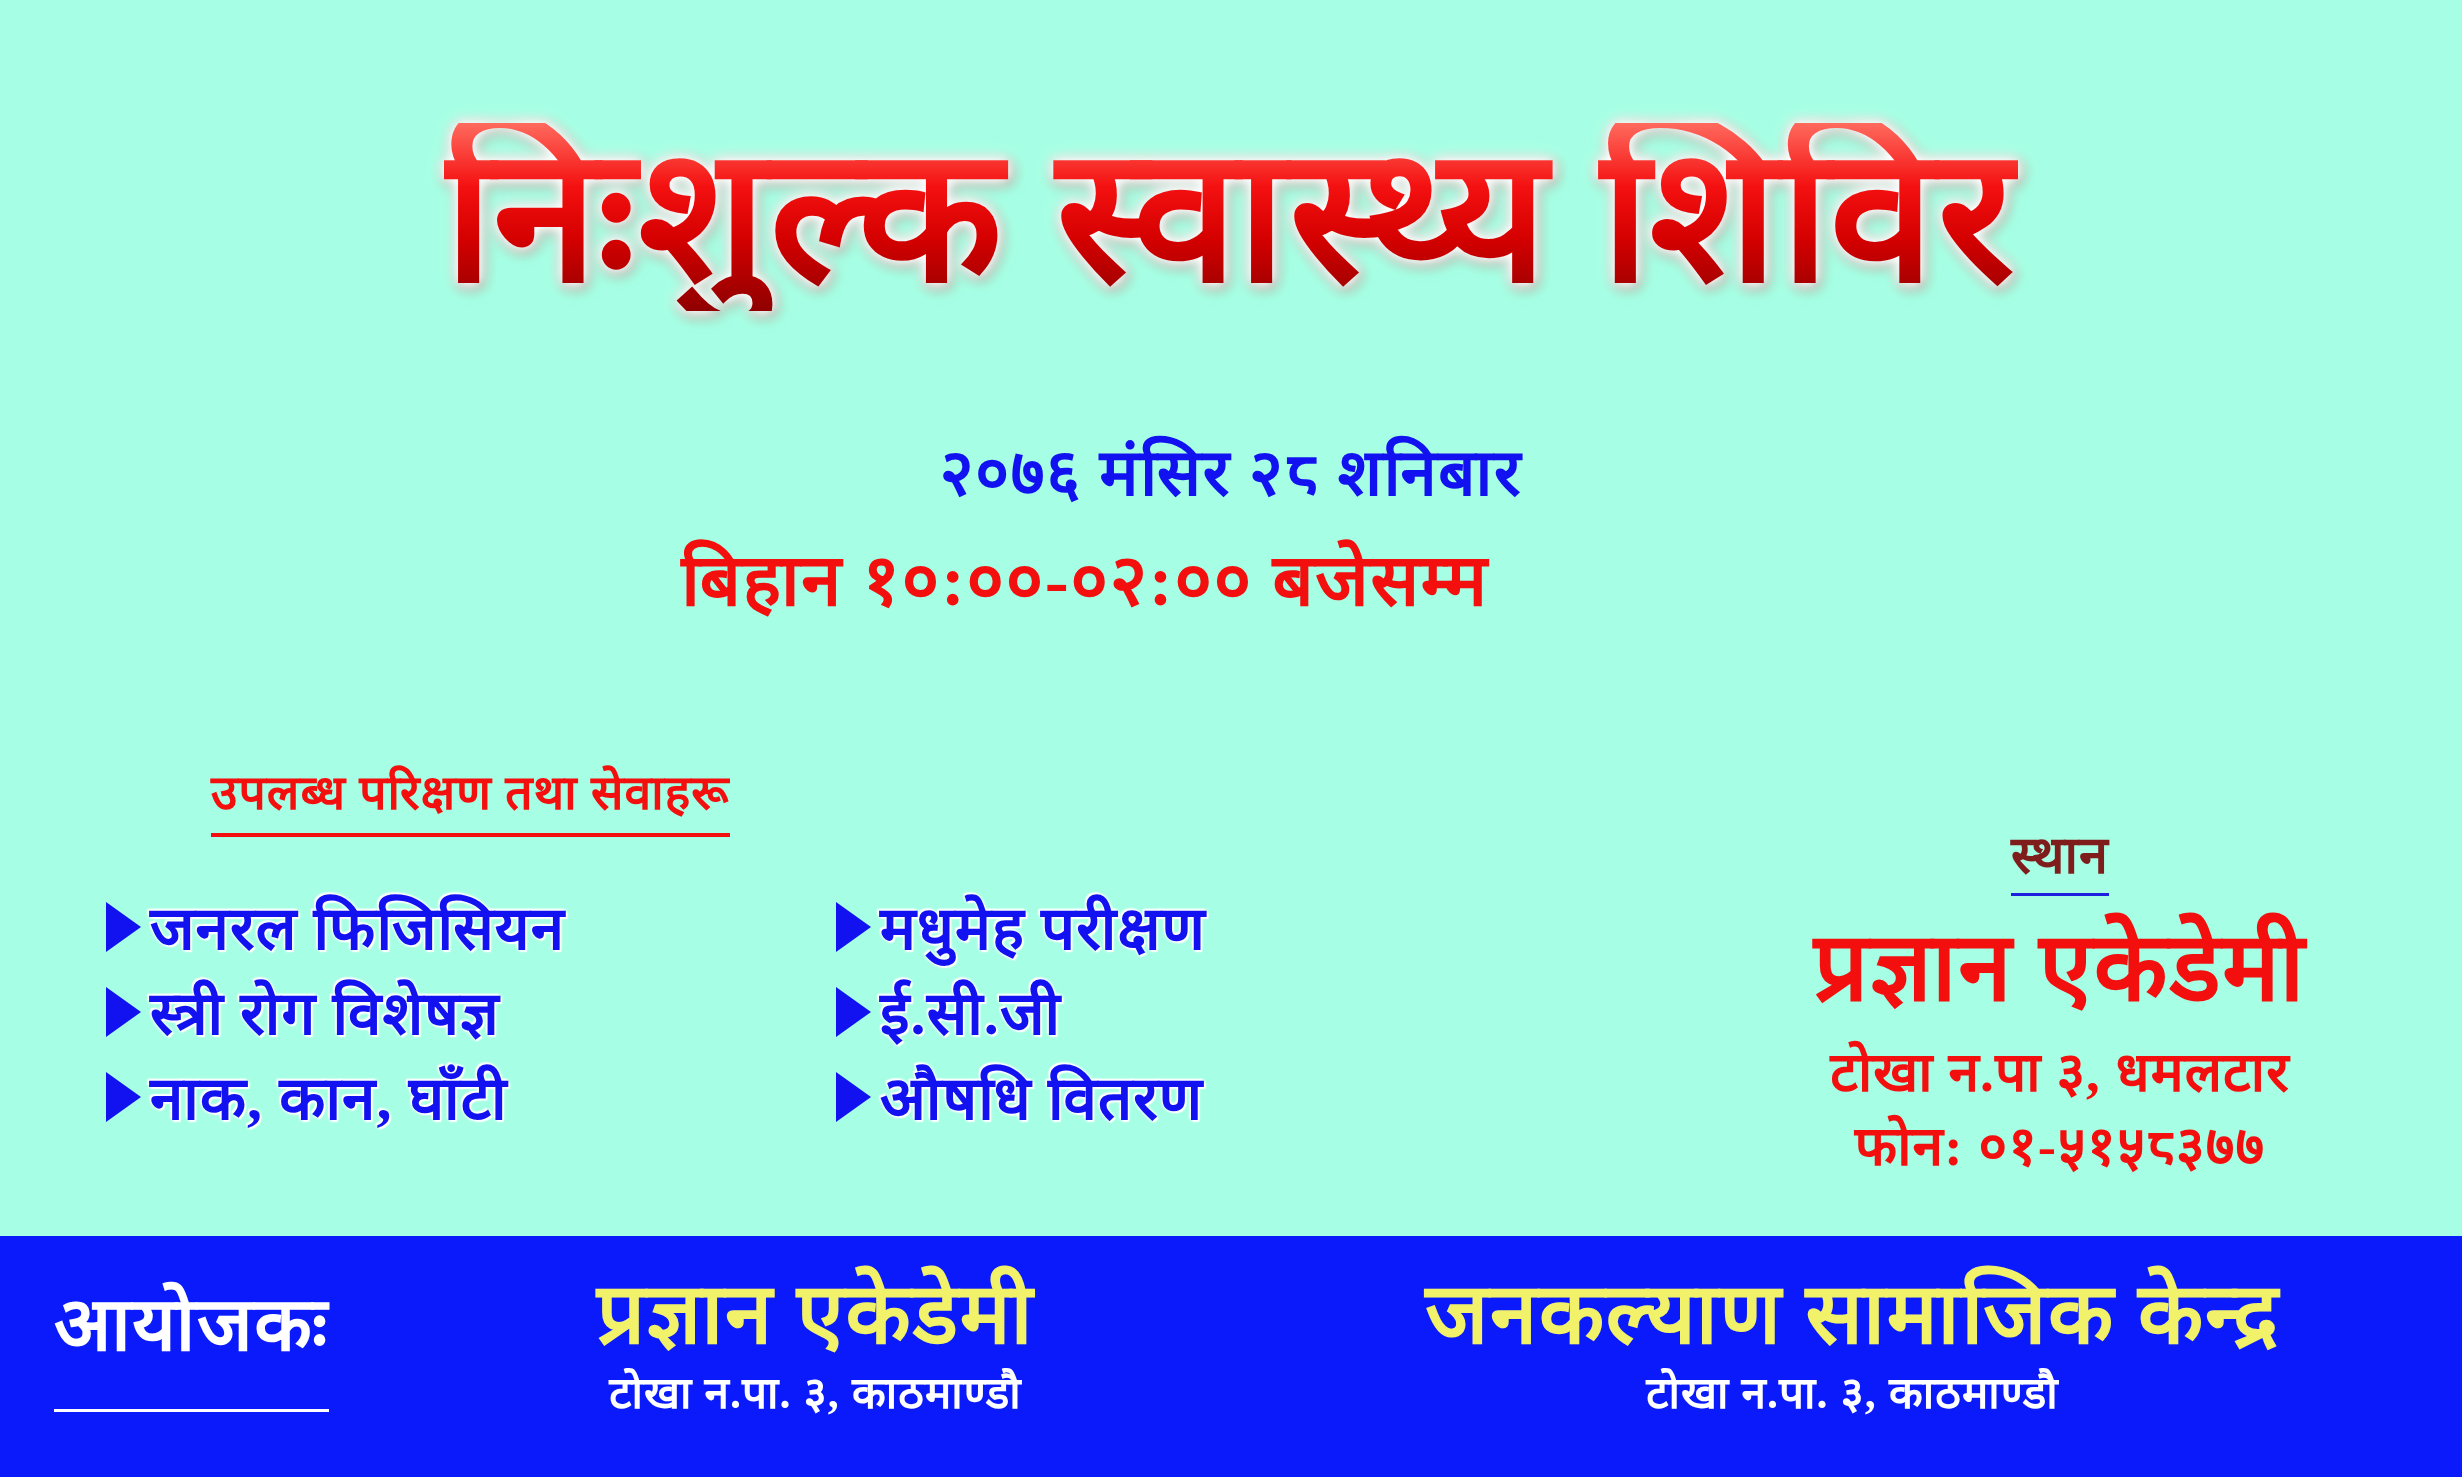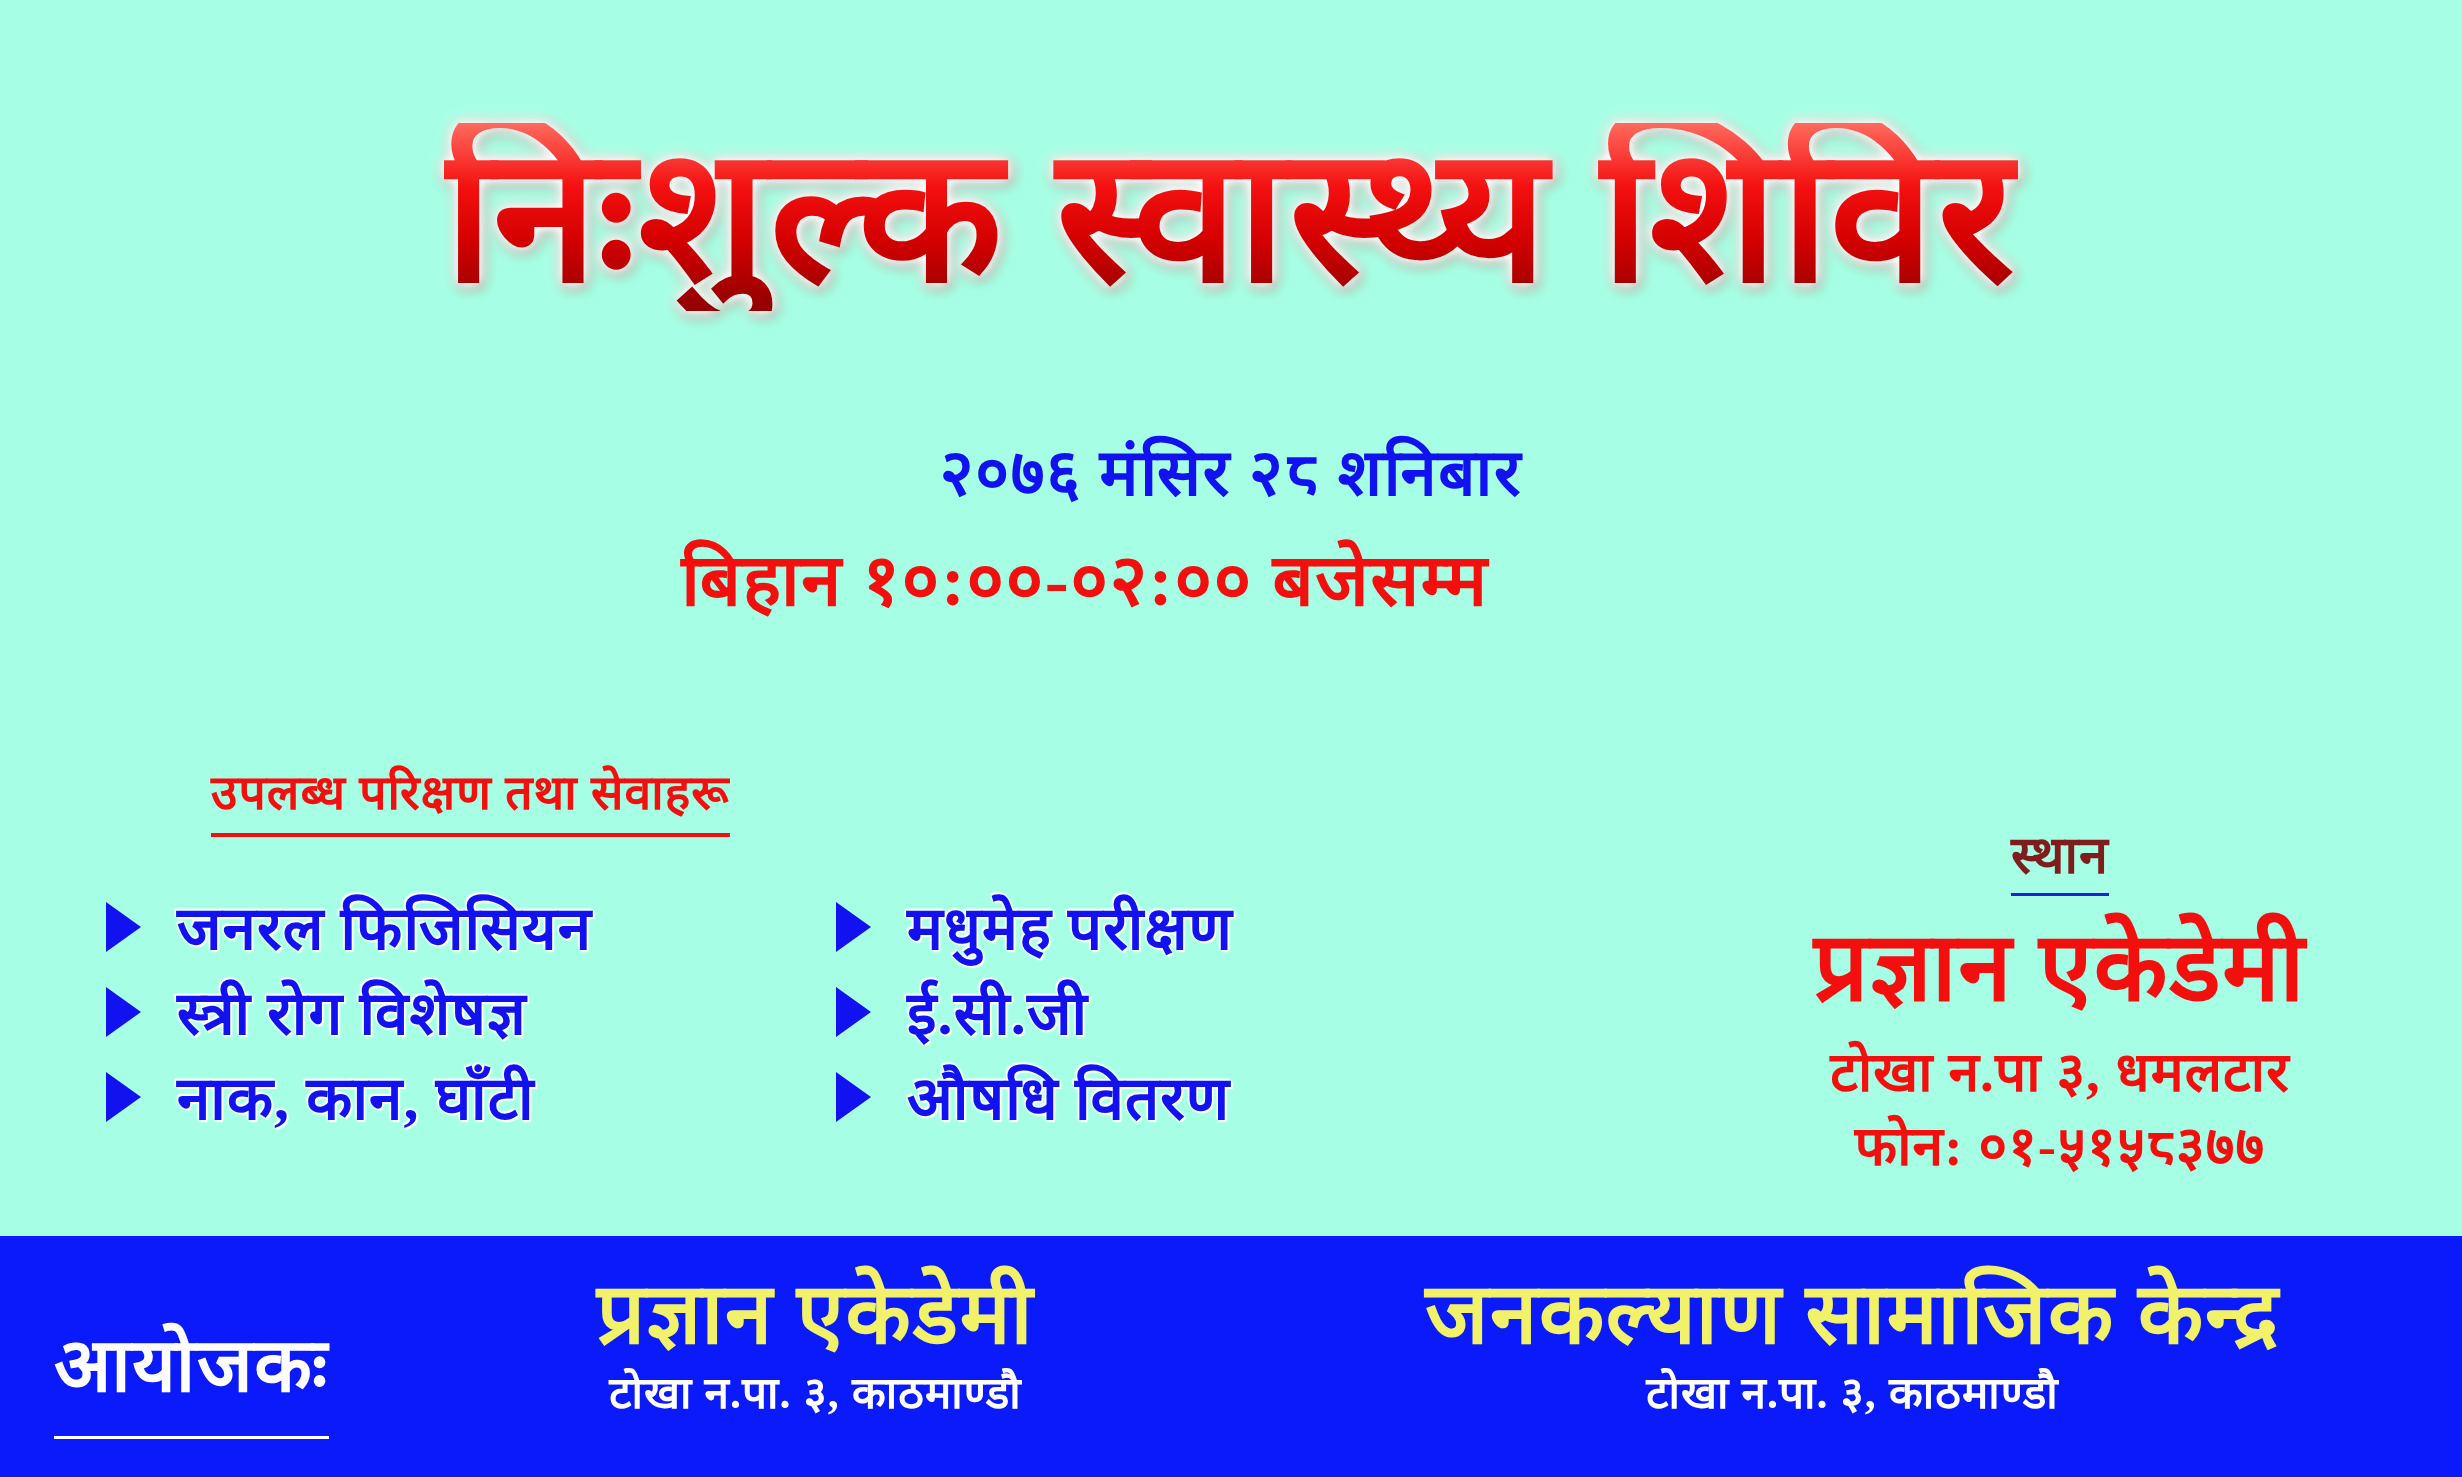--- a/index.html
+++ b/index.html
@@ -123,21 +123,21 @@
     flex-direction: column;
     gap: 18px;
   }
 
   .svc-col.col-left  { width: 730px; }
   .svc-col.col-right { width: 673px; }
 
   .svc-item {
     display: flex;
     align-items: center;
-    gap: 36px;
+    gap: 9px;
     height: 67px;
   }
 
   .arrow-icon {
     flex: 0 0 auto;
     width: 0;
     height: 0;
     border-top: 25px solid transparent;
     border-bottom: 25px solid transparent;
     border-left: 35px solid #1212f0;
@@ -227,23 +227,22 @@
     position: absolute;
     left: 54px;
     top: 50px;
     font-family: "Liberation Serif", "DejaVu Serif", serif;
     font-weight: bold;
     font-size: 75px;
     line-height: 1.05;
     letter-spacing: 1.7px;
     color: #ffffff;
     border-bottom: 3.4px solid #ffffff;
-    padding-bottom: 30px;
-    white-space: nowrap;
-    margin-top: 41px;
+    padding-bottom: 44px;
+    white-space: nowrap;
   }
 
   .org {
     position: absolute;
     text-align: center;
   }
 
   .org-1 { left: 445px;  top: 33px;  width: 741px; }
   .org-2 { left: 1334px; top: 33px;  width: 1037px; }
 

